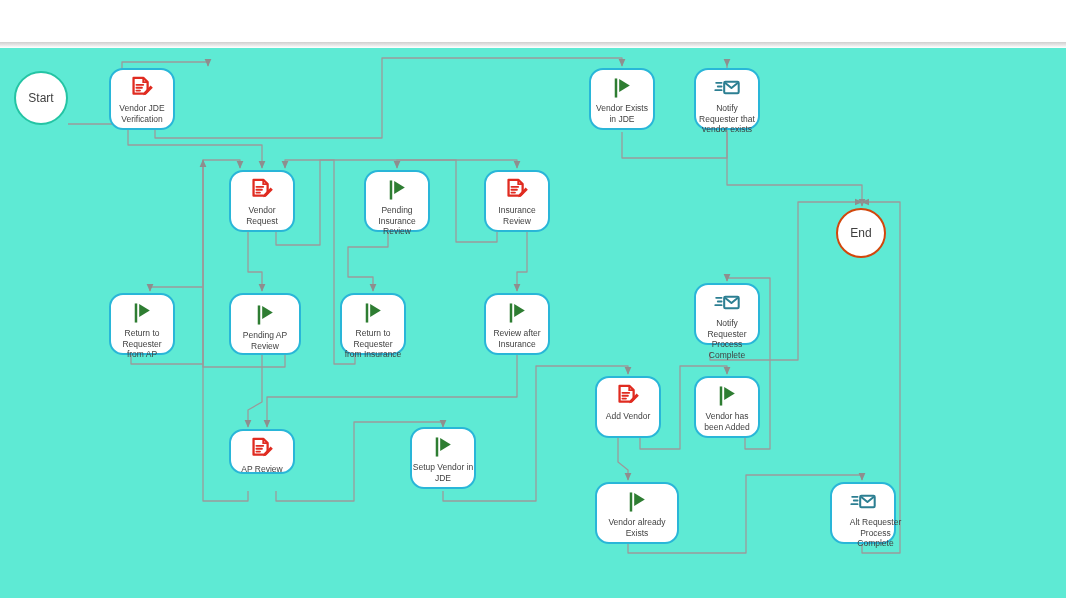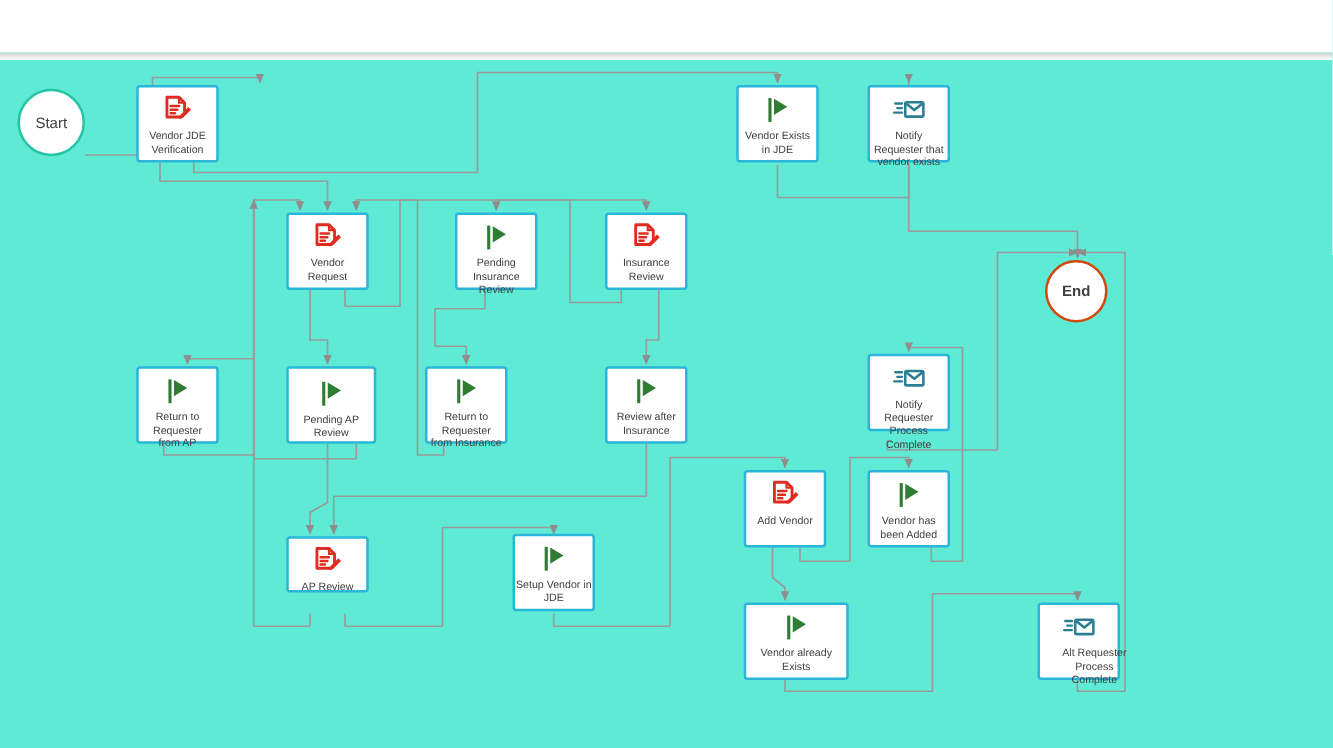--- a/index.html
+++ b/index.html
@@ -31,21 +31,21 @@
     left: 0; top: 0;
     width: 1066px;
     height: 598px;
     pointer-events: none;
   }
   .node {
     position: absolute;
     box-sizing: border-box;
     background: #ffffff;
     border: 2px solid #3b82f6;
-    border-radius: 3px;
+    border-radius: 14px;
     display: flex;
     flex-direction: column;
     align-items: center;
     justify-content: flex-start;
     padding-top: 5px;
   }
   .node .ico {
     width: 26px;
     height: 26px;
     flex: none;
@@ -66,21 +66,21 @@
     box-sizing: border-box;
     border-radius: 50%;
     background: #ffffff;
     display: flex;
     align-items: center;
     justify-content: center;
     font-size: 12px;
     color: #3f3f3f;
   }
   .terminal.start { border: 2.5px solid #24c4a4; }
-  .terminal.end   { border: 2.5px solid #d2470c; font-weight: bold; }
+  .terminal.end   { border: 2.5px solid #d2470c; }
 </style>
 </head>
 <body>
 
 <div id="canvas">
 
   <div class="top-strip"></div>
 
   <svg class="edges" viewBox="0 0 1066 598" xmlns="http://www.w3.org/2000/svg">
     <defs>

